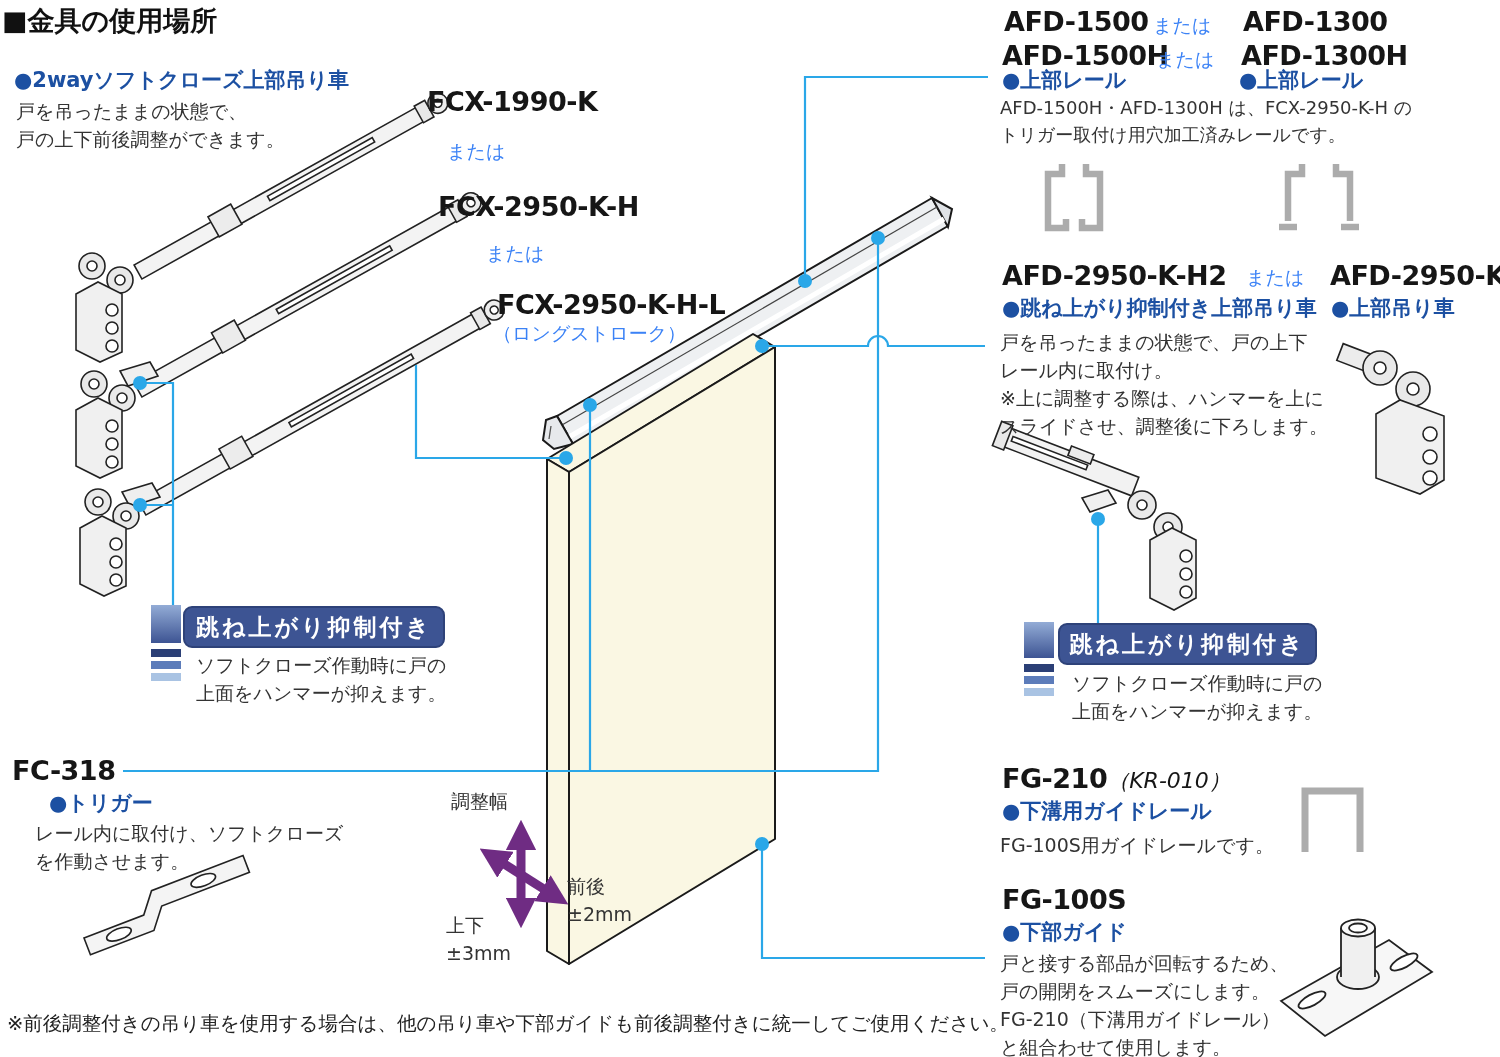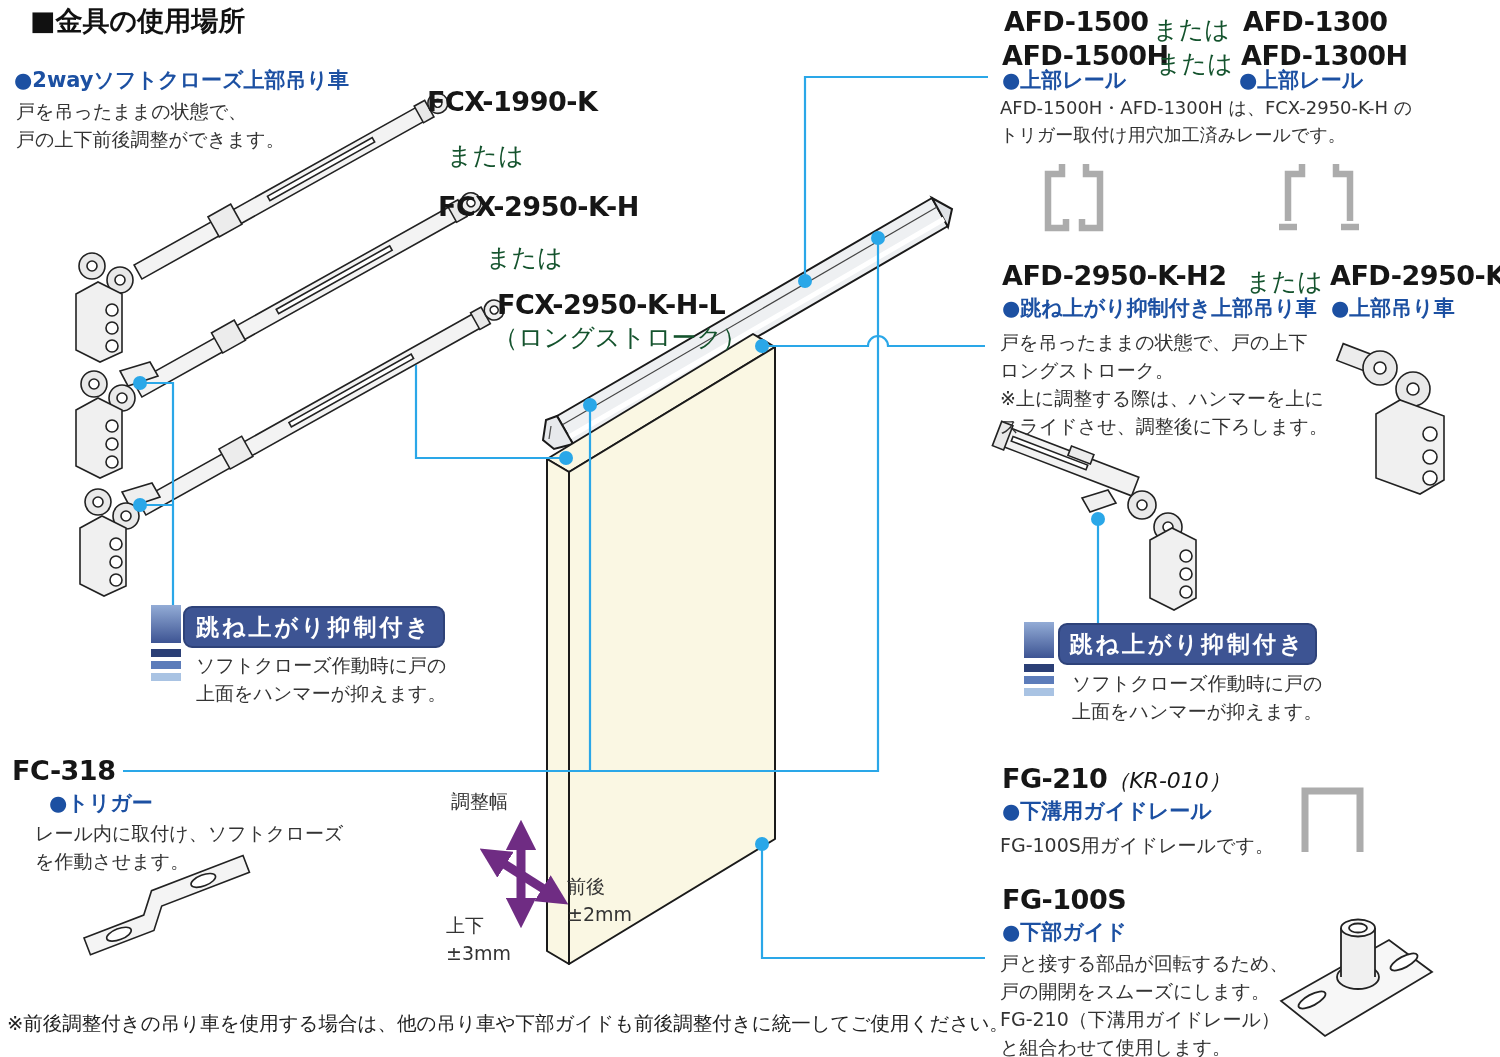--- a/index.html
+++ b/index.html
@@ -1,27 +1,27 @@
 <!DOCTYPE html>
 <html><head>
 <meta charset="utf-8">
 <style>
   html,body{margin:0;padding:0;background:#fff;}
   body{width:1500px;height:1057px;position:relative;overflow:hidden;
        font-family:"DejaVu Sans","Liberation Sans",sans-serif;color:#222;}
   .abs{position:absolute;white-space:nowrap;}
   .code{font-size:27px;font-weight:bold;color:#161616;letter-spacing:-0.5px;}
   .code-sub{font-size:22px;font-weight:normal;color:#161616;font-style:italic;}
-  .or{font-size:25px;color:#14532d;}
+  .or{font-size:19px;color:#3b82f6;}
   .bullet{font-size:21px;font-weight:bold;color:#1C50A2;}
   .desc{font-size:19px;line-height:28px;color:#333;}
   .desc span{display:block;}
   .desc.small{font-size:18px;line-height:27px;}
   .indent{}
-  .title{font-size:27px;font-weight:bold;color:#111;margin-left:28px;}
+  .title{font-size:27px;font-weight:bold;color:#111;}
   .badge{position:absolute;background:#3D5493;border:2.5px solid #2E4279;border-radius:9px;
          color:#fff;font-size:23px;font-weight:bold;letter-spacing:3px;
          display:flex;align-items:center;justify-content:center;}
   .deco-sq{position:absolute;background:linear-gradient(#93ACD6,#3D5493);}
   .stripe{position:absolute;height:8px;}
   .note{font-size:19.5px;color:#222;}
   svg{position:absolute;left:0;top:0;}
 </style>
 </head>
 <body>
@@ -226,21 +226,21 @@
   <span>トリガー取付け用穴加工済みレールです。</span>
 </div>
 
 <div class="abs code" style="left:1002px;top:260px;text-align:center;">AFD-2950-K-H2</div>
 <div class="abs or" style="left:1246px;top:265px;">または</div>
 <div class="abs code" style="left:1330px;top:260px;">AFD-2950-K</div>
 <div class="abs bullet" style="left:1002px;top:294px;">●跳ね上がり抑制付き上部吊り車</div>
 <div class="abs bullet" style="left:1331px;top:294px;">●上部吊り車</div>
 <div class="abs desc" style="left:1000px;top:328px;">
   <span>戸を吊ったままの状態で、戸の上下</span>
-  <span>ロングストローク。</span>
+  <span>レール内に取付け。</span>
   <span>※上に調整する際は、ハンマーを上に</span>
   <span class="indent">スライドさせ、調整後に下ろします。</span>
 </div>
 
 <div class="deco-sq" style="left:151px;top:605px;width:30px;height:38px;"></div>
 <div class="stripe" style="left:151px;top:649px;width:30px;background:#2B3F76;"></div>
 <div class="stripe" style="left:151px;top:661px;width:30px;background:#5C7CBA;"></div>
 <div class="stripe" style="left:151px;top:673px;width:30px;background:#A9C3E3;"></div>
 <div class="badge" style="left:183px;top:606px;width:258px;height:38px;">跳ね上がり抑制付き</div>
 <div class="abs desc" style="left:196px;top:651px;">

